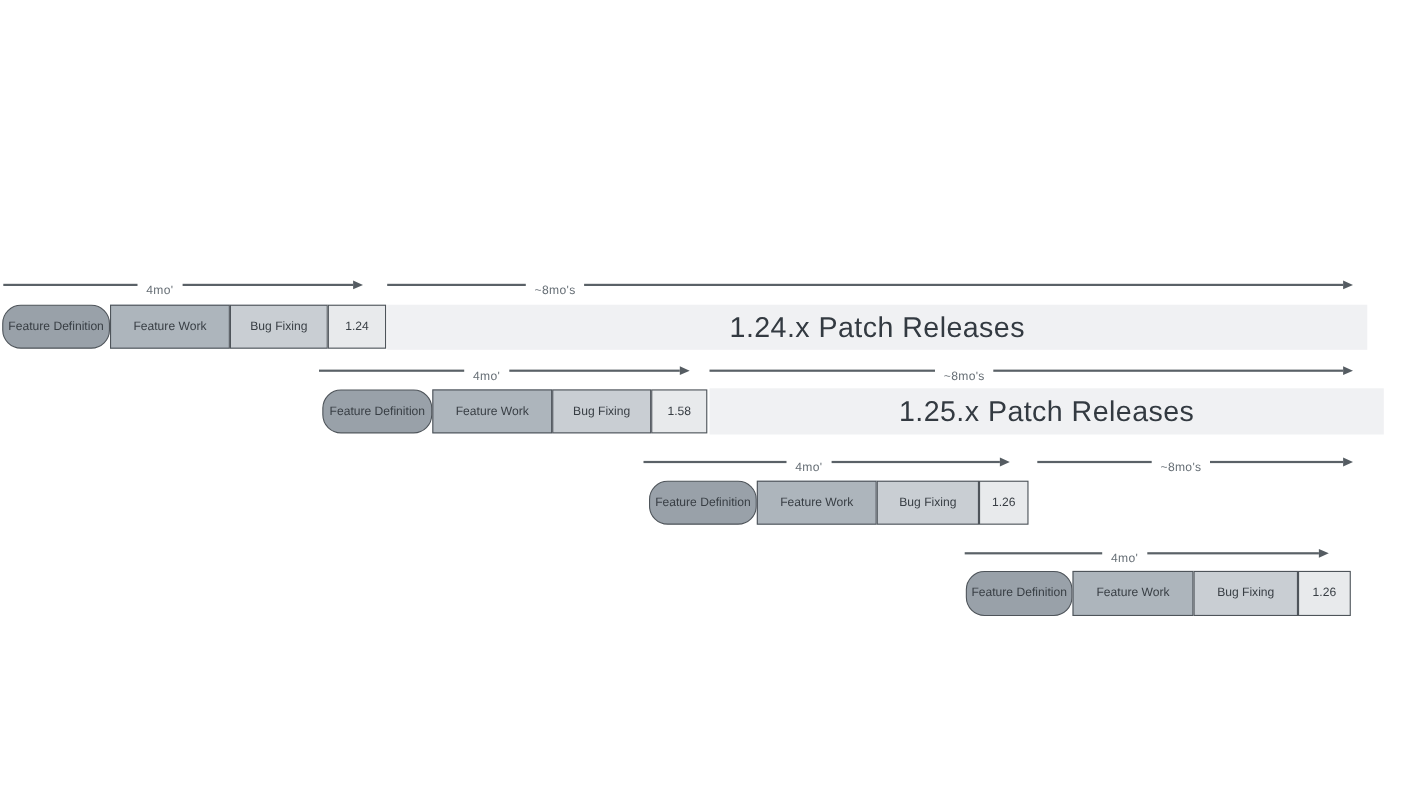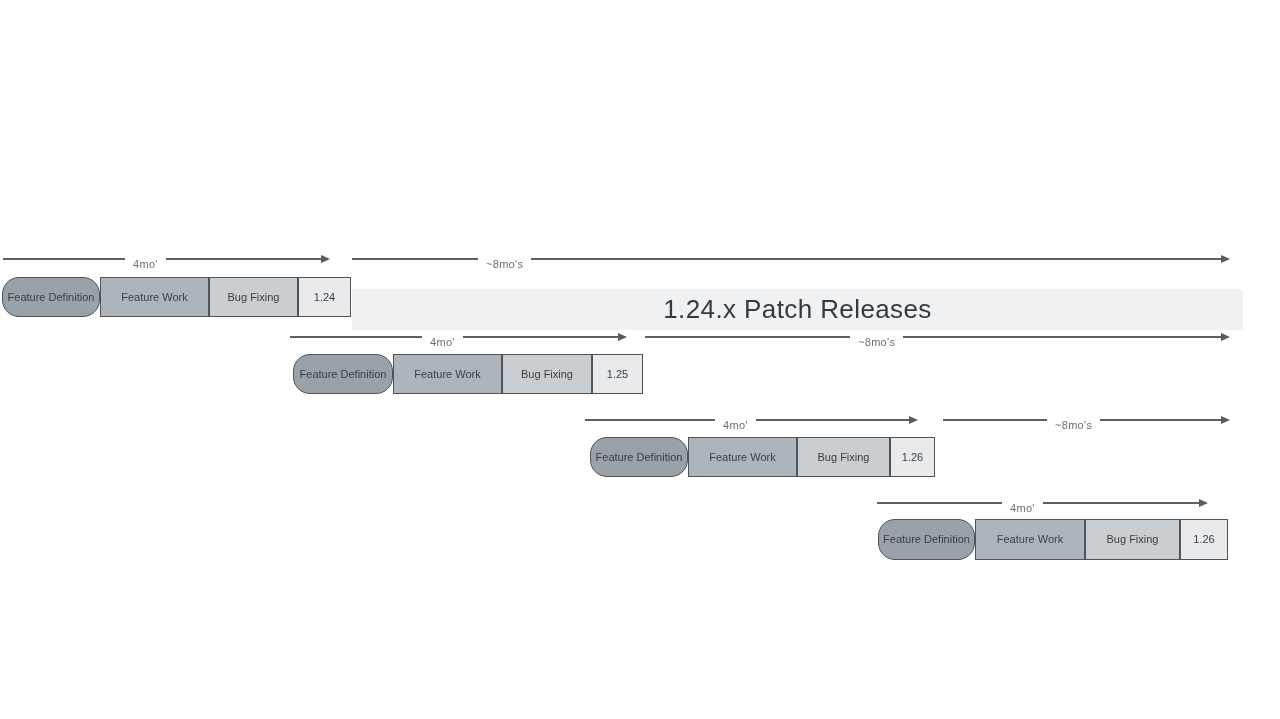--- a/index.html
+++ b/index.html
@@ -93,21 +93,21 @@
     </div>
   <div class="pbox fw" style="left:100px; top:277px; width:109px; height:40px;">
       <span>Feature Work</span>
     </div>
   <div class="pbox bf" style="left:209px; top:277px; width:89px;  height:40px;">
       <span>Bug Fixing</span>
     </div>
   <div class="pbox ver" style="left:298px; top:277px; width:53px;  height:40px;">
       <span>1.24</span>
     </div>
-  <div class="patchbar" style="left:352px; top:277px; width:891px; height:41px;margin-top:12px;">
+  <div class="patchbar" style="left:352px; top:277px; width:891px; height:41px;">
     <span class="patch-text">1.24.x Patch Releases</span>
   </div>
 
   <div class="arrow" style="left:290px; top:329px; width:337px;">
     <div class="seg" style="width:132px"></div>
     <span class="arrow-label">4mo'</span>
     <div class="seg grow"></div>
     <div class="head"></div>
   </div>
   <div class="arrow" style="left:645px; top:329px; width:585px;">
@@ -119,22 +119,25 @@
   <div class="pbox fd" style="left:293px; top:354px; width:100px; height:40px;">
       <span>Feature Definition</span>
     </div>
   <div class="pbox fw" style="left:393px; top:354px; width:109px; height:40px;">
       <span>Feature Work</span>
     </div>
   <div class="pbox bf" style="left:502px; top:354px; width:90px;  height:40px;">
       <span>Bug Fixing</span>
     </div>
   <div class="pbox ver" style="left:592px; top:354px; width:51px;  height:40px;">
-      <span>1.25</span>
+      <span>1.58</span>
     </div>
+  <div class="patchbar" style="left:645px; top:353px; width:613px; height:42px;">
+    <span class="patch-text">1.25.x Patch Releases</span>
+  </div>
 
   <div class="arrow" style="left:585px; top:412px; width:333px;">
     <div class="seg" style="width:130px"></div>
     <span class="arrow-label">4mo'</span>
     <div class="seg grow"></div>
     <div class="head"></div>
   </div>
   <div class="arrow" style="left:943px; top:412px; width:287px;">
     <div class="seg" style="width:104px"></div>
     <span class="arrow-label">~8mo's</span>

